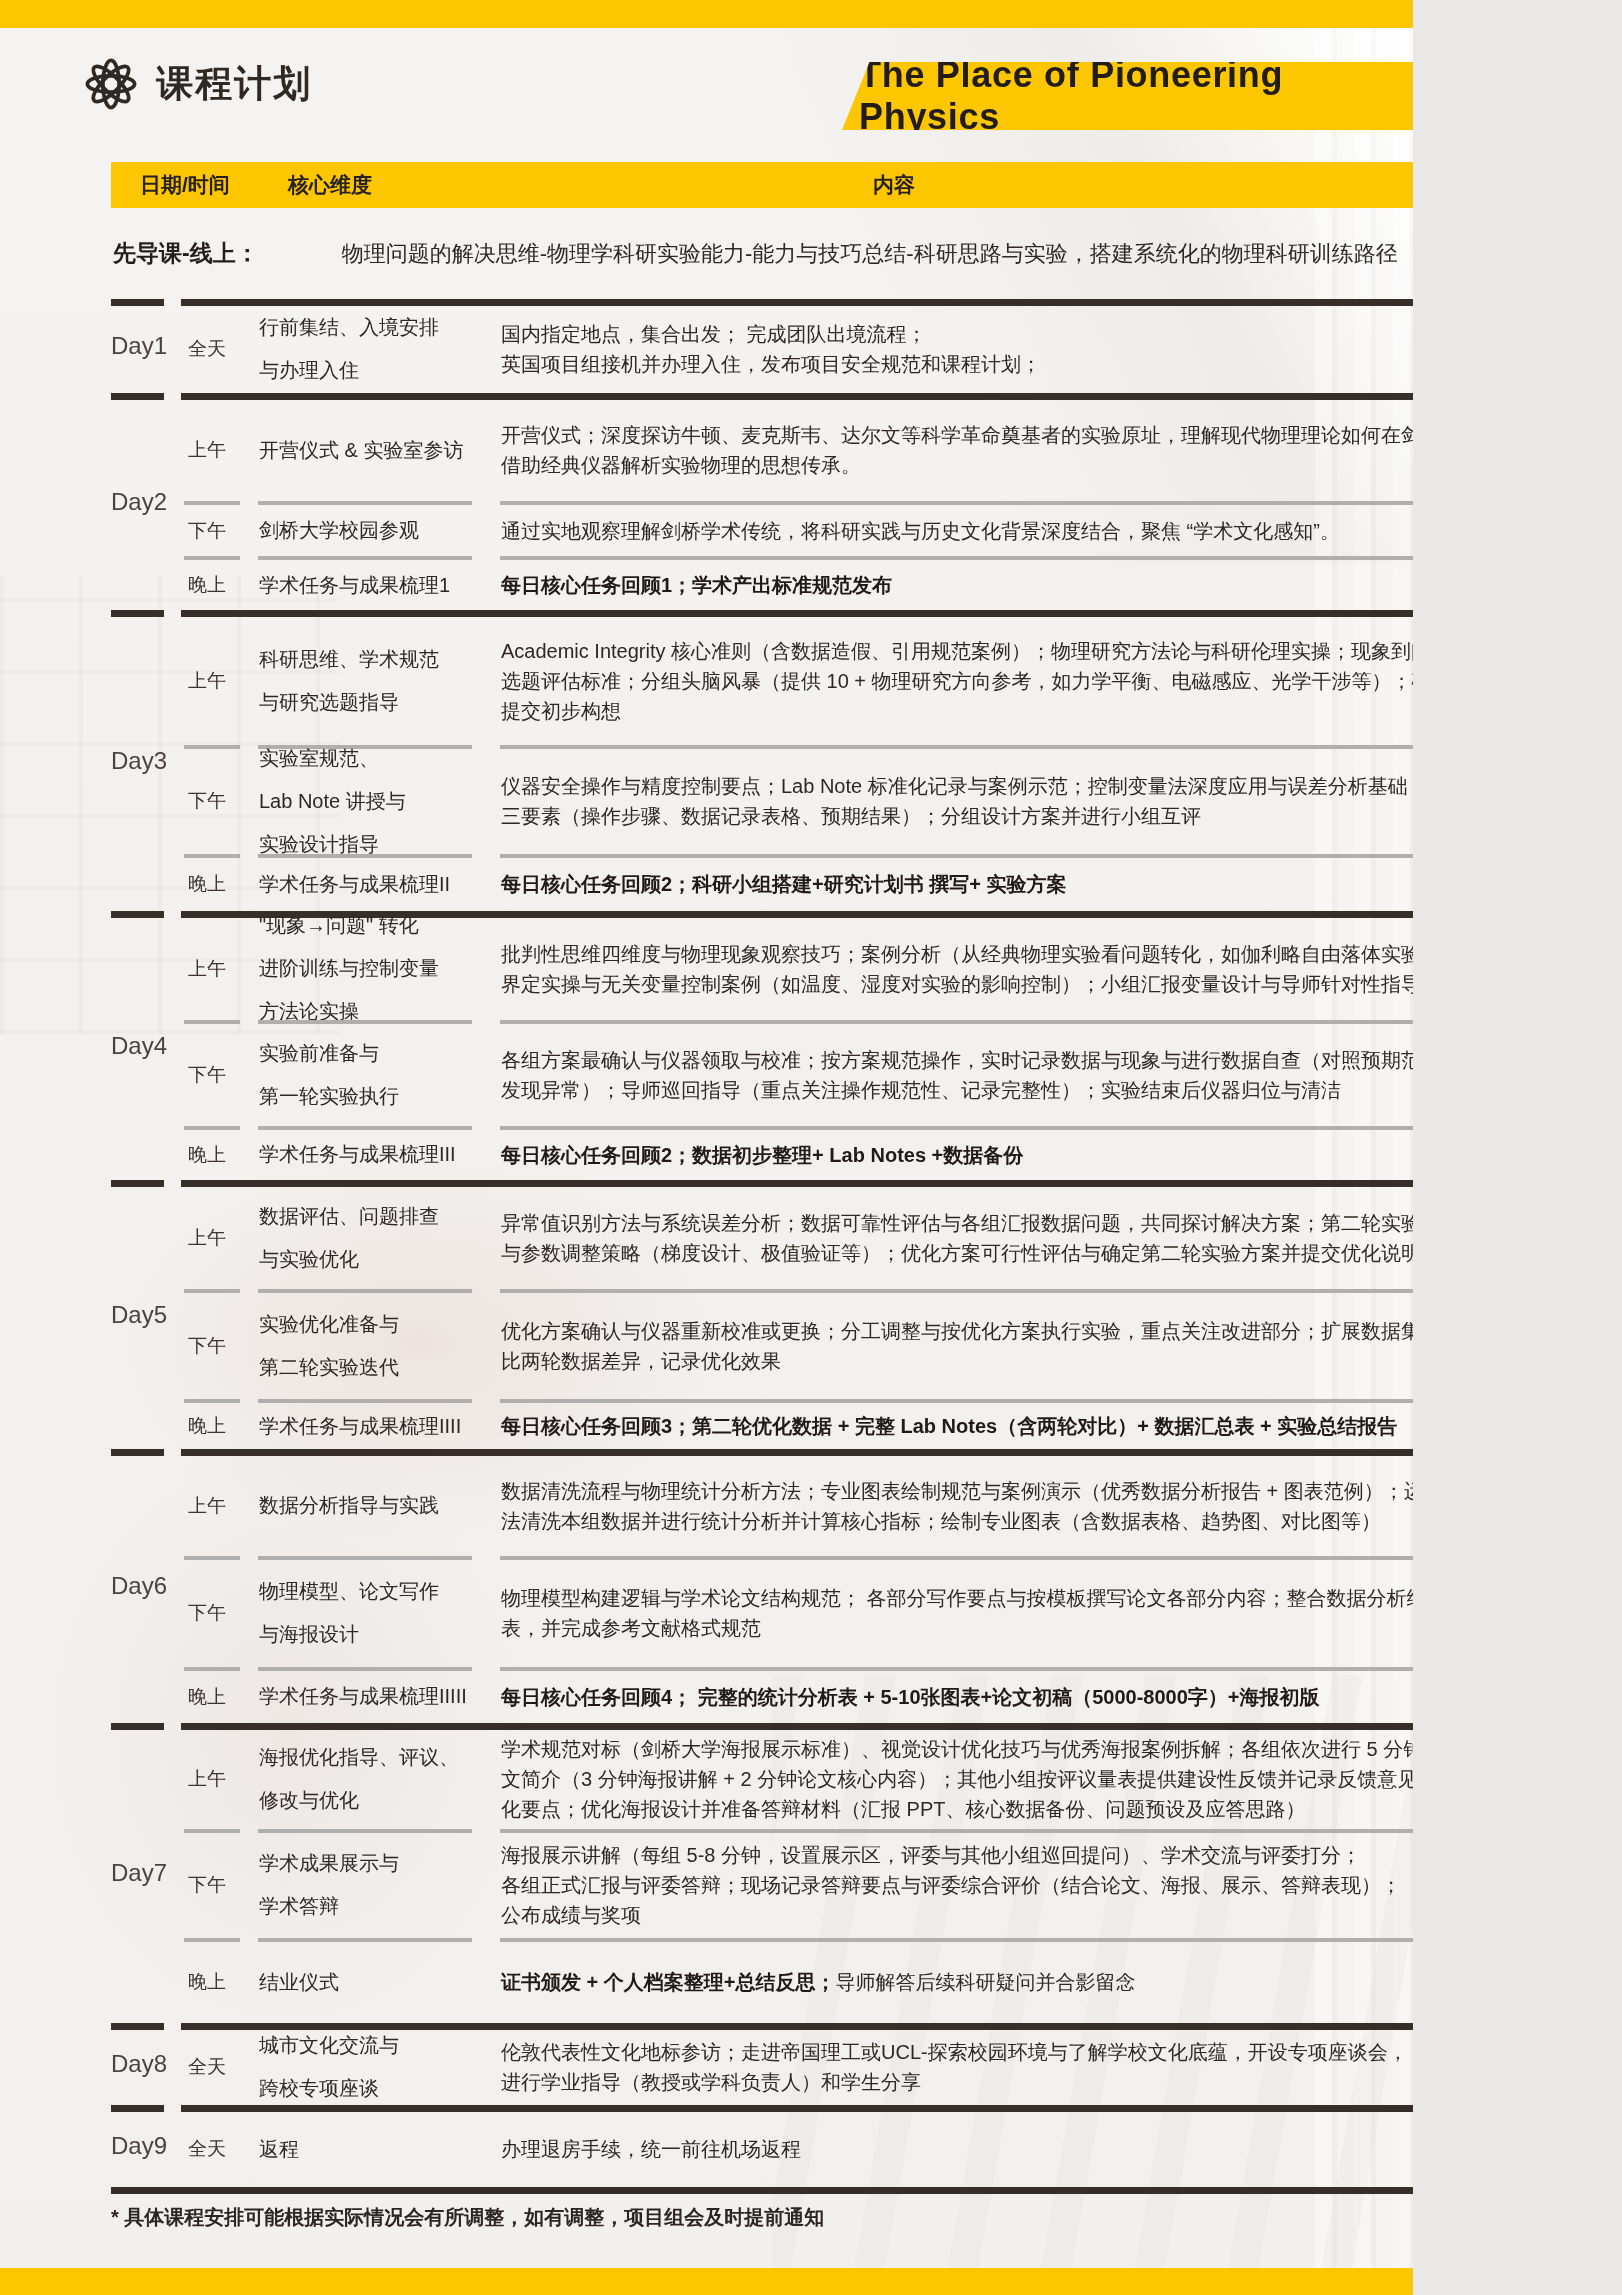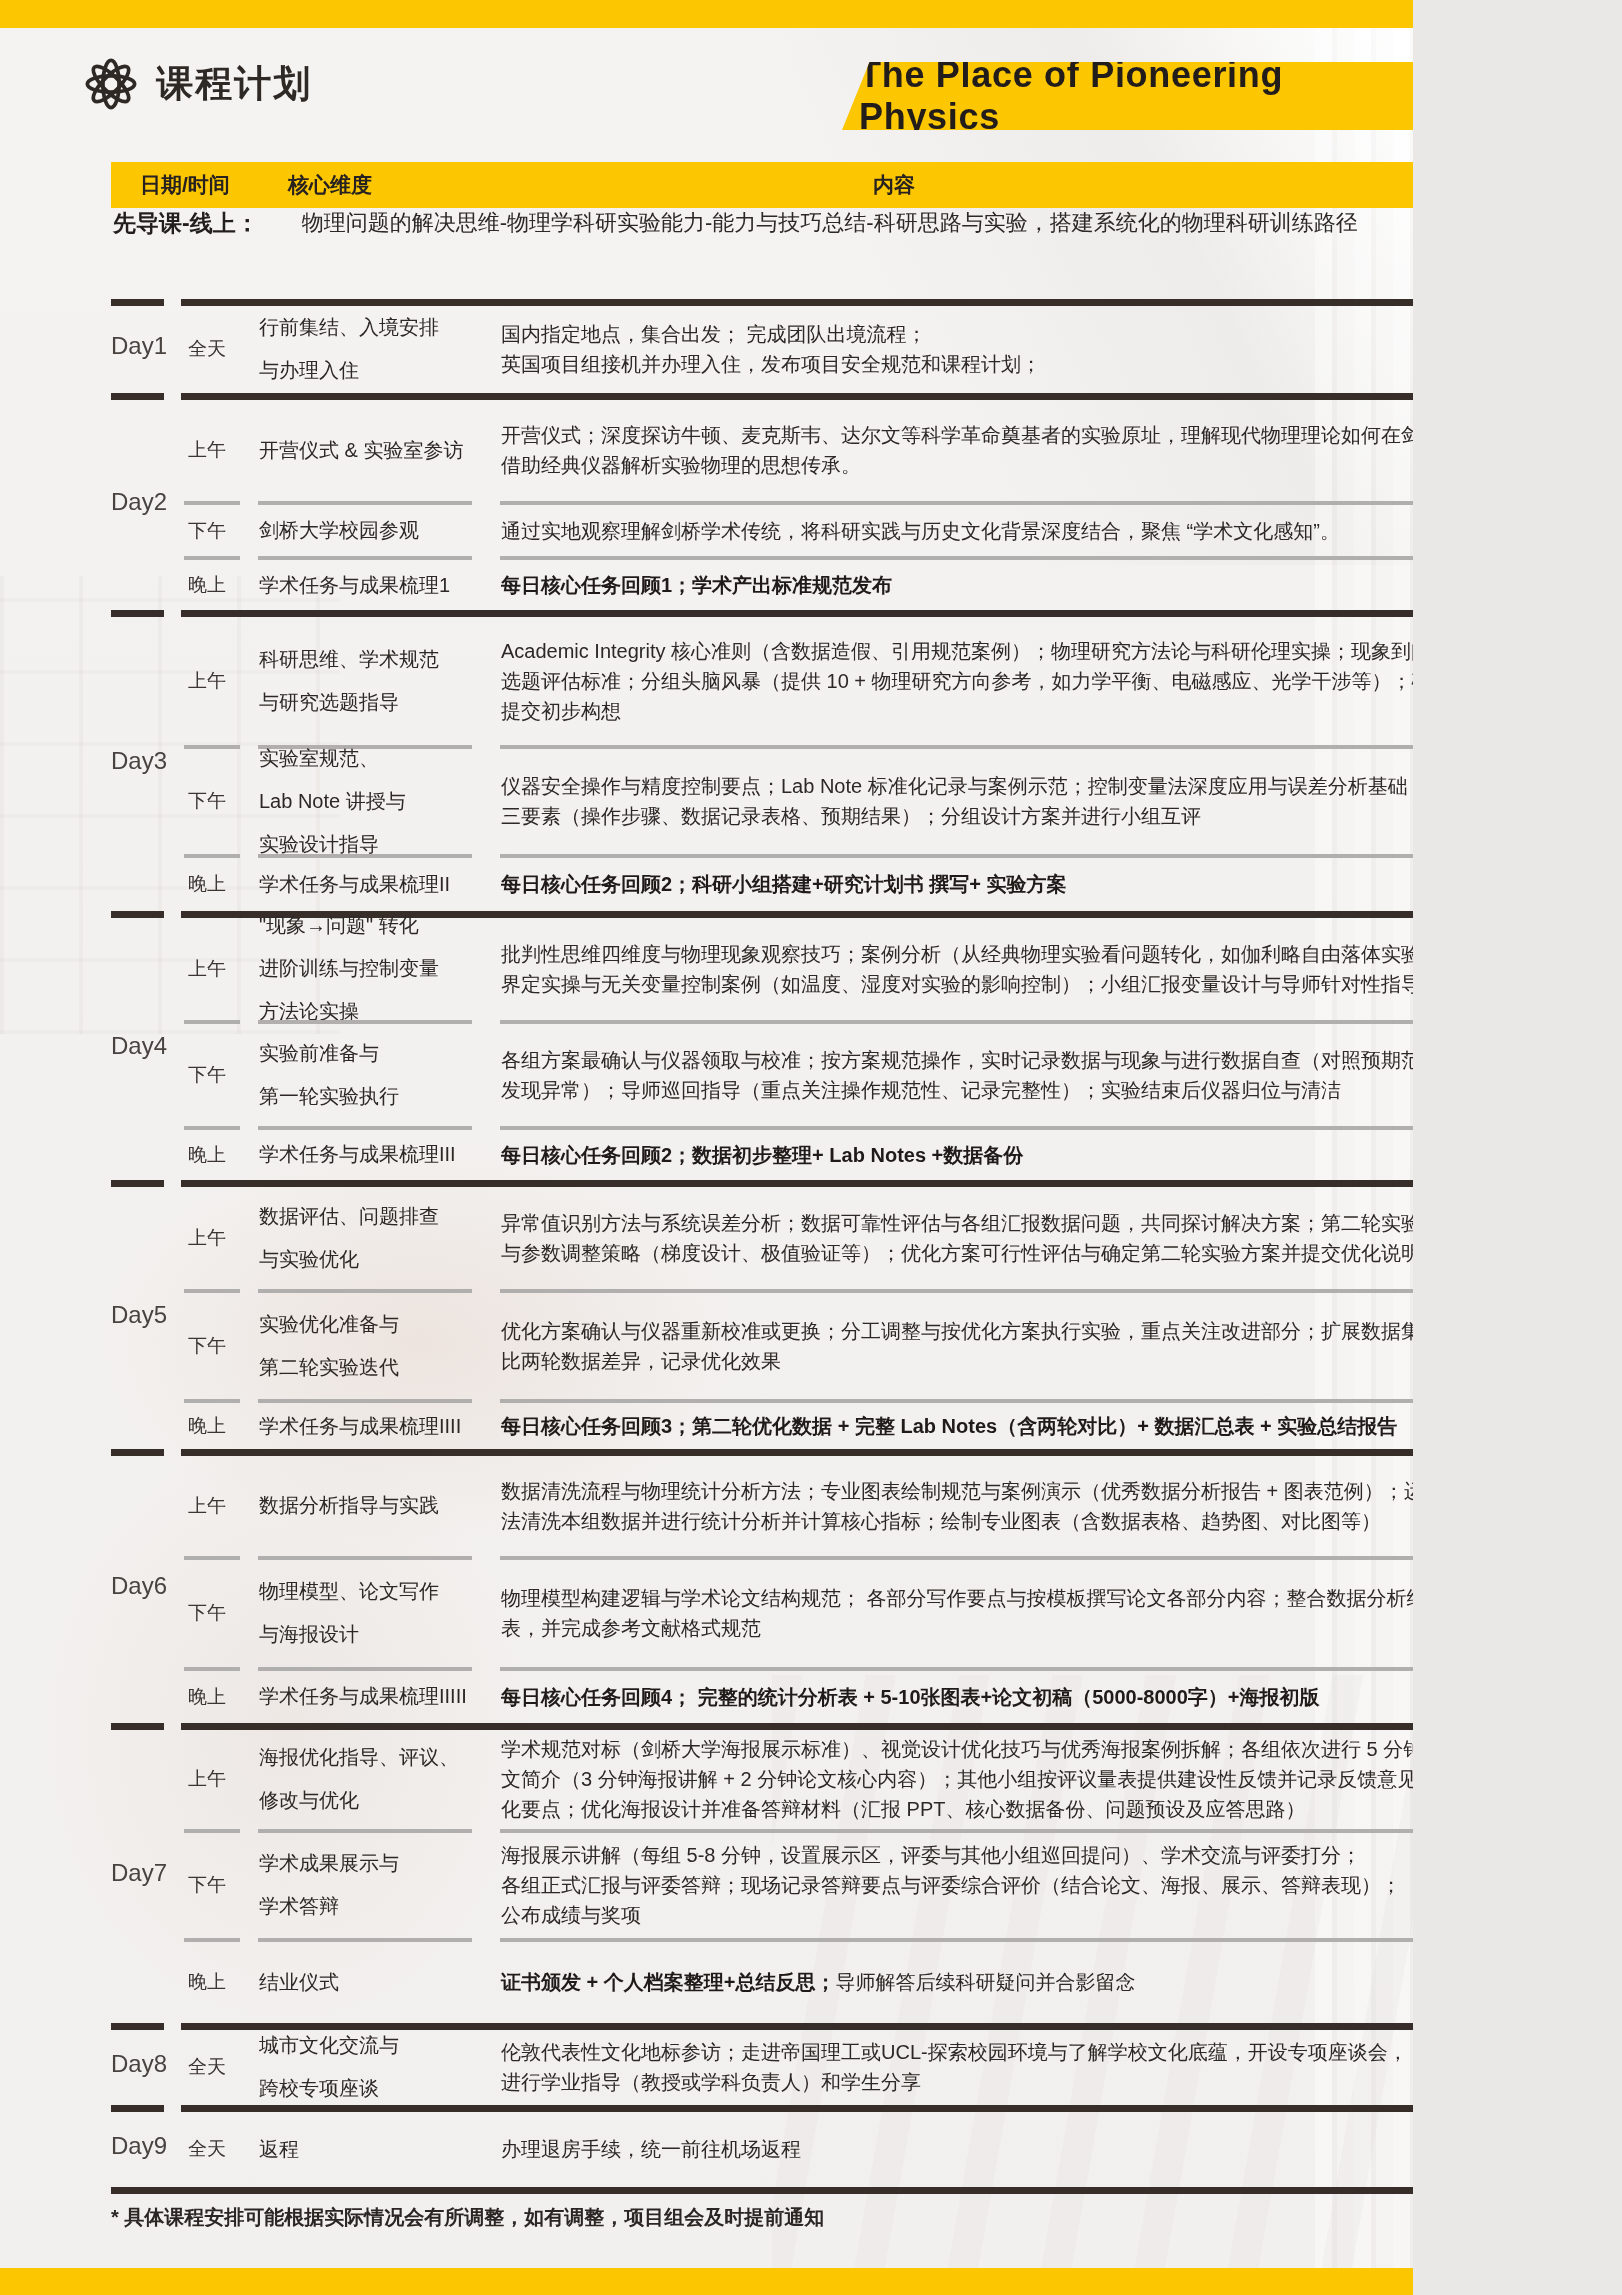--- a/index.html
+++ b/index.html
@@ -34,21 +34,21 @@
           clip-path:polygon(27.5px 0,100% 0,100% 100%,0 100%);
           display:flex;align-items:center;justify-content:center;padding-left:17px;box-sizing:border-box;}
   .banner span{font-size:36px;font-weight:800;color:#221c1a;letter-spacing:0.7px;}
   
   .colheader{position:absolute;top:162px;left:111px;width:1404px;height:46px;background:#fcc600;}
   .colheader span{position:absolute;top:50%;transform:translateY(-50%);font-size:21px;font-weight:700;color:#272120;}
   .ch-date{left:17px;margin-left:12px;}
   .ch-dim{left:177px;}
   .ch-content{left:762px;}
   
-  .intro{position:absolute;top:208px;left:113px;width:1404px;height:91px;display:flex;font-size:22px;}
+  .intro{position:absolute;top:208px;left:113px;width:1404px;height:91px;display:flex;align-items:center;font-size:22px;gap:40px;}
   .intro .lead{font-weight:800;color:#231d1b;font-size:23px;}
   .intro .rest{font-weight:500;color:#2d2825;margin-left:43px;}
   
   .day-block{position:absolute;left:111px;width:1404px;box-sizing:border-box;}
   .rule{height:6.5px;display:flex;}
   .rule .ra{width:53px;background:#372d29;}
   .rule .gap{width:17px;}
   .rule .rb{flex:1;background:#372d29;}
   .rows{display:flex;flex-direction:column;height:calc(100% - 6.5px);}
   .row{display:flex;align-items:center;flex-basis:0;min-height:0;}

